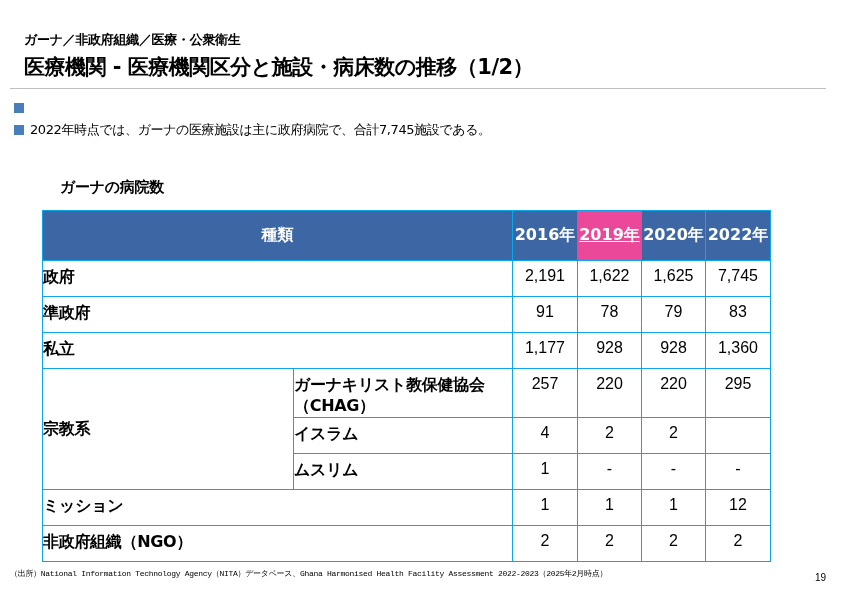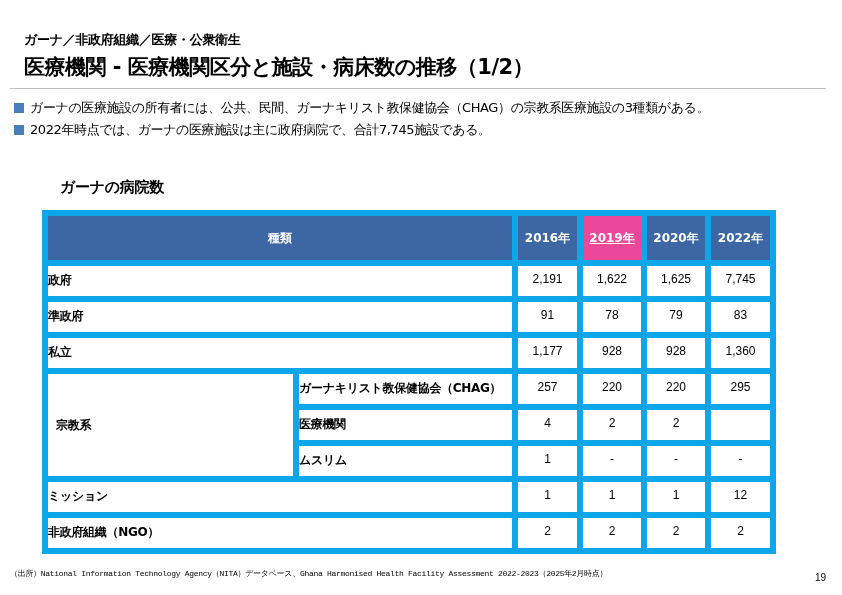--- a/index.html
+++ b/index.html
@@ -10,41 +10,40 @@
     .page-title { position: absolute; left: 24px; top: 53px; font-size: 21px; font-weight: bold; letter-spacing: -0.5px; }
     .divider { position: absolute; left: 10px; top: 88px; width: 816px; height: 1px; background: #bfbfbf; }
 
     .bullets { position: absolute; left: 14px; top: 97px; }
     .bullet { display: flex; align-items: center; height: 22px; font-size: 13px; letter-spacing: -0.4px; }
     .bullet-sq { width: 10px; height: 10px; margin-right: 6px; flex: 0 0 auto; }
 
     .section-title { position: absolute; left: 44px; top: 178px; font-size: 15px; font-weight: bold; letter-spacing: -0.3px; margin-left: 16px; }
 
     table.grid { position: absolute; left: 42px; top: 210px; border-collapse: collapse; table-layout: fixed; }
-    table.grid td, table.grid th { border: 6px solid #0ea5e9; font-size: 12px; }
+    table.grid td, table.grid th { border: 1px solid #0ea5e9; font-size: 16px; }
     table.grid th { color: #fff; font-weight: bold; height: 50px; text-align: center; vertical-align: middle; }
     table.grid td { height: 36px; vertical-align: top; padding-top: 6px; }
     td.label { font-weight: bold; padding-left: 0; text-align: left; letter-spacing: -0.3px; }
-    td.label-mid { font-weight: bold; padding-left: 8px; text-align: left; vertical-align: middle !important; padding-top: 0 !important; }
+    td.label-mid { font-weight: bold; padding-left: 0; text-align: left; vertical-align: middle !important; padding-top: 0 !important; }
     td.num { text-align: center; font-family: "Liberation Sans", sans-serif; font-size: 13px; }
 
     .footnote { position: absolute; left: 10px; top: 568px; font-size: 8px; letter-spacing: -0.3px; color: #000; font-family: Liberation Mono, monospace; }
     .page-number { position: absolute; left: 815px; top: 572px; font-size: 10px; font-family: Liberation Sans, sans-serif; }
   </style>
 </head>
 <body>
 
 <div class="breadcrumb">ガーナ／非政府組織／医療・公衆衛生</div>
 <div class="page-title">医療機関 - 医療機関区分と施設・病床数の推移（1/2）</div>
 <div class="divider"></div>
 
 <div class="bullets">
   <div class="bullet">
     <span class="bullet-sq" style="background: rgb(74, 126, 187);"></span>
-    <span>ガーナの医療施設の所有者には、公共、民間、ガーナキリスト教保健協会（CHAG）の宗教系医療施設の3種類がある。</span>
   </div>
   <div class="bullet">
     <span class="bullet-sq" style="background: rgb(74, 126, 187);"></span>
     <span>2022年時点では、ガーナの医療施設は主に政府病院で、合計7,745施設である。</span>
   </div>
 </div>
 
 <div class="section-title">ガーナの病院数</div>
 
 <table class="grid">
@@ -89,21 +88,21 @@
     </tr>
     <tr>
       <td rowspan="3" class="label label-mid">宗教系</td>
       <td class="label">ガーナキリスト教保健協会（CHAG）</td>
       <td class="num">257</td>
       <td class="num">220</td>
       <td class="num">220</td>
       <td class="num">295</td>
     </tr>
     <tr>
-      <td class="label">医療機関</td>
+      <td class="label">イスラム</td>
       <td class="num">4</td>
       <td class="num">2</td>
       <td class="num">2</td>
       <td class="num"></td>
     </tr>
     <tr>
       <td class="label">ムスリム</td>
       <td class="num">1</td>
       <td class="num">-</td>
       <td class="num">-</td>

